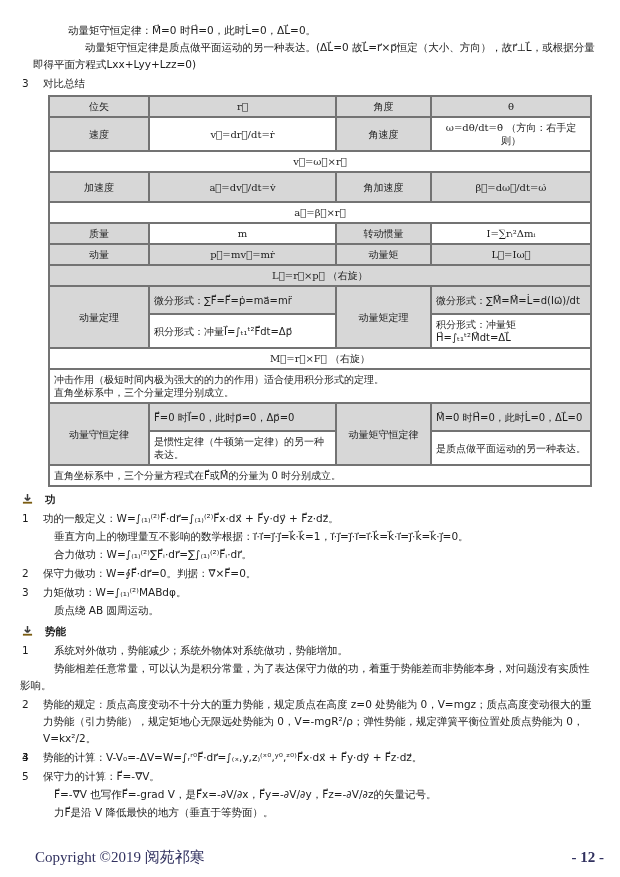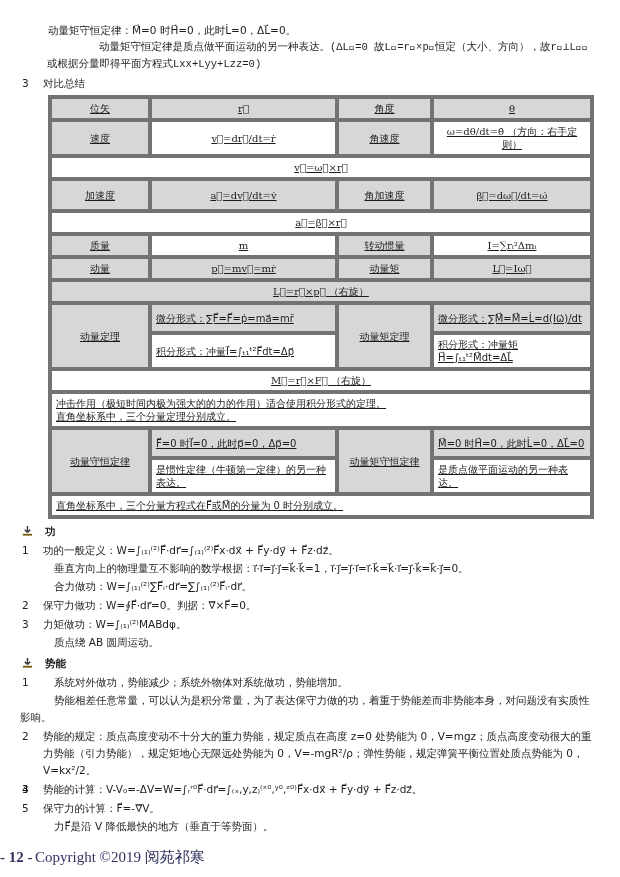--- a/index.html
+++ b/index.html
@@ -8,52 +8,51 @@
     width:620px;height:877px;
     background:#ffffff;
     font-family:"DejaVu Sans","Liberation Sans",sans-serif;
     color:#1c1c1c;
     font-size:10.5px;
     line-height:17px;
     box-sizing:border-box;
     padding:22px 22px 0 20px;
     overflow:hidden;
   }
-  .intro-l1{margin-left:28px;}
-  .intro-l2{margin-left:27px;text-indent:52px;font-family:Liberation Mono, monospace;}
+  .intro-l1{margin-left:48px;}
+  .intro-l2{margin-left:13px;text-indent:52px;}
   .numline{position:relative;padding-left:23px;margin-top:2px;}
   .numline .num{position:absolute;left:2px;top:0;}
   .subline{text-indent:34px;margin-top:1px;}
   .sec-h{display:flex;align-items:center;gap:12px;margin-top:4px;margin-left:2px;font-weight:bold;}
   .sec-h .bullet{width:11px;height:11px;flex:0 0 auto;}
   
   table.cmp{
     border-collapse:collapse;
     margin:3px 0 4px 28px;
     width:542px;
     font-size:10px;
     line-height:13px;
     table-layout:fixed;
   }
   table.cmp td{
-    border:4px solid #737373;
+    border:2px solid #737373;
     text-align:center;
     vertical-align:middle;
     padding:3px 4px;
     overflow:hidden;
-    text-decoration:underline;
   }
   table.cmp td.g{background:#d7d7d7;}
   table.cmp td.left{text-align:left;}
   .math{font-family:"DejaVu Serif","Liberation Serif",serif;font-style:normal;}
   
   .footer{position:absolute;left:0;right:0;bottom:12px;height:16px;
     font-family:"Liberation Serif","DejaVu Serif",serif;color:#31315f;font-size:15px;padding-left:40px;}
   .footer .copy{position:absolute;left:35px;top:0;}
-  .footer .pageno{position:absolute;left:0;right:16px;top:0;text-align:left;font-weight:bold;}
+  .footer .pageno{position:absolute;left:0;right:16px;top:0;text-align:right;font-weight:bold;}
 </style>
 </head>
 <body>
 
 <div class="page">
 
   <div class="intro-l1">动量矩守恒定律：M⃗=0 时H⃗=0，此时L̇=0，ΔL⃗=0。</div>
   <div class="intro-l2">动量矩守恒定律是质点做平面运动的另一种表达。(ΔL⃗=0 故L⃗=r⃗×p⃗恒定（大小、方向），故r⃗⊥L⃗，或根据分量即得平面方程式Lxx+Lyy+Lzz=0)</div>
   <div class="numline">
     <span class="num">3</span>
@@ -163,20 +162,21 @@
     </svg>
     <span>势能</span>
   </div>
   <div class="numline"><span class="num">1</span></div>
   <div class="subline">系统对外做功，势能减少；系统外物体对系统做功，势能增加。</div>
   <div class="subline">势能相差任意常量，可以认为是积分常量，为了表达保守力做的功，着重于势能差而非势能本身，对问题没有实质性影响。</div>
   <div class="numline"><span class="num">2</span><span>势能的规定：质点高度变动不十分大的重力势能，规定质点在高度 z=0 处势能为 0，V=mgz；质点高度变动很大的重力势能（引力势能），规定矩地心无限远处势能为 0，V=-mgR²/ρ；弹性势能，规定弹簧平衡位置处质点势能为 0，V=kx²/2。</span></div>
   <div class="numline"><span class="num">3</span></div>
   <div class="numline"><span class="num">4</span><span>势能的计算：V-V₀=-ΔV=W=∫ᵣʳ⁰F⃗·dr⃗=∫₍ₓ,y,z₎⁽ˣ⁰,ʸ⁰,ᶻ⁰⁾F⃗x·dx⃗ + F⃗y·dy⃗ + F⃗z·dz⃗。</span></div>
   <div class="numline"><span class="num">5</span><span>保守力的计算：F⃗=-∇⃗V。</span></div>
+  <div class="subline">F⃗=-∇⃗V 也写作F⃗=-grad V，是F⃗x=-∂V/∂x，F⃗y=-∂V/∂y，F⃗z=-∂V/∂z的矢量记号。</div>
   <div class="subline">力F⃗是沿 V 降低最快的地方（垂直于等势面）。</div>
 
   <div class="footer">
     <span class="copy">Copyright ©2019  阅苑祁寒</span>
     <span class="pageno">- 12 -</span>
   </div>
 
 </div>
 
 </body></html>

